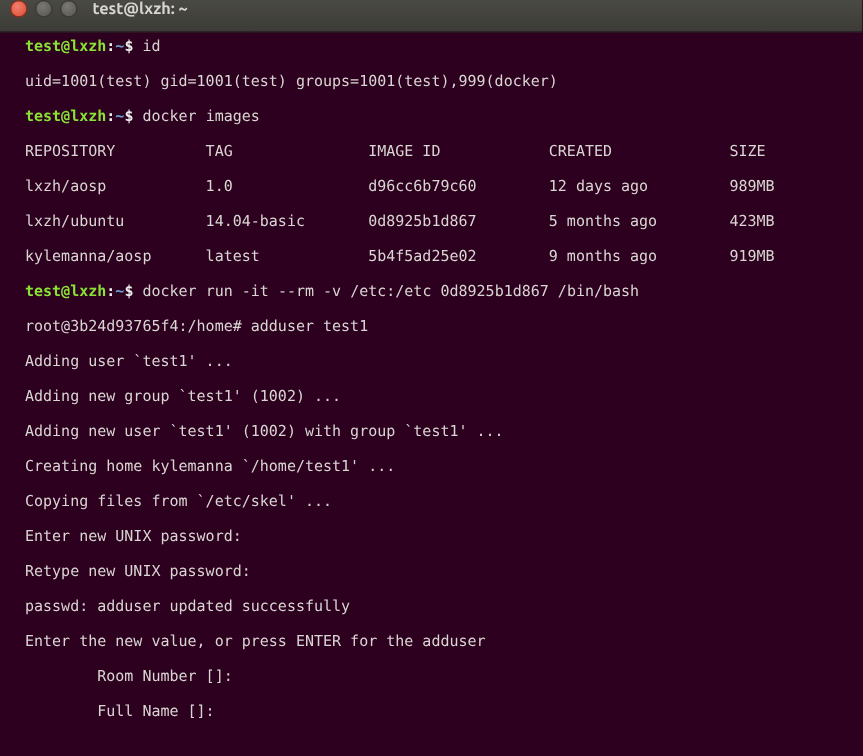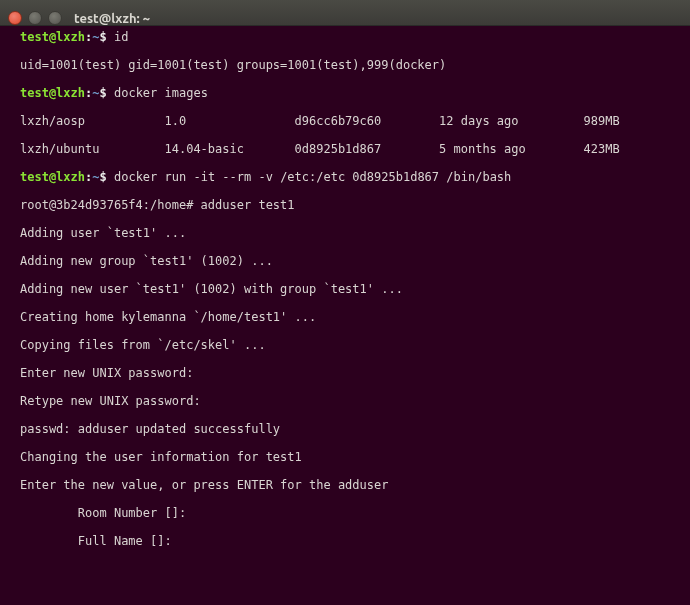--- a/index.html
+++ b/index.html
@@ -8,21 +8,21 @@
       height: 605px;
       background: #2c001e;
       font-family: 'DejaVu Sans Mono', 'Ubuntu Mono', monospace;
       font-size: 12px;
       overflow: hidden;
     }
     .titlebar {
       height: 26px;
       background: linear-gradient(to bottom, #4a4a44, #3c3b37);
       display: flex;
-      align-items: flex-end;
+      align-items: flex-start;
       padding: 0 8px;
       border-bottom: 1px solid #2a2a28;
     }
     .window-controls {
       display: flex;
       gap: 6px;
       margin-right: 12px;
     }
     .btn {
       width: 14px;
@@ -61,33 +61,34 @@
     <div class="btn btn-close"></div>
     <div class="btn btn-min"></div>
     <div class="btn btn-max"></div>
   </div>
   <div class="title">test@lxzh: ~</div>
 </div>
 
 <div class="terminal"><span class="row"><span class="g">test@lxzh</span><span class="w">:</span><span class="b">~</span><span class="w">$</span><span> id</span></span>
 <span class="row">uid=1001(test) gid=1001(test) groups=1001(test),999(docker)</span>
 <span class="row"><span class="g">test@lxzh</span><span class="w">:</span><span class="b">~</span><span class="w">$</span><span> docker images</span></span>
+<span class="row" id="tbl-hdr">REPOSITORY          TAG               IMAGE ID            CREATED             SIZE</span>
 <span class="row" id="tbl-r0">lxzh/aosp           1.0               d96cc6b79c60        12 days ago         989MB</span>
 <span class="row" id="tbl-r1">lxzh/ubuntu         14.04-basic       0d8925b1d867        5 months ago        423MB</span>
+<span class="row" id="tbl-r2">kylemanna/aosp      latest            5b4f5ad25e02        9 months ago        919MB</span>
 <span class="row"><span class="g">test@lxzh</span><span class="w">:</span><span class="b">~</span><span class="w">$</span><span> docker run -it --rm -v /etc:/etc 0d8925b1d867 /bin/bash</span></span>
 <span class="row"><span>root@3b24d93765f4:/home#</span><span> adduser test1</span></span>
 <span class="row">Adding user `test1' ...</span>
 <span class="row">Adding new group `test1' (1002) ...</span>
 <span class="row">Adding new user `test1' (1002) with group `test1' ...</span>
 <span class="row">Creating home kylemanna `/home/test1' ...</span>
 <span class="row">Copying files from `/etc/skel' ...</span>
 <span class="row">Enter new UNIX password:</span>
 <span class="row">Retype new UNIX password:</span>
 <span class="row">passwd: adduser updated successfully</span>
-<span class="row">Changing the user information for test1</span>
 <span class="row">Enter the new value, or press ENTER for the adduser</span>
 <span class="row">        Room Number []:</span>
 <span class="row">        Full Name []:</span>
 
 
 
 
 
 
 

